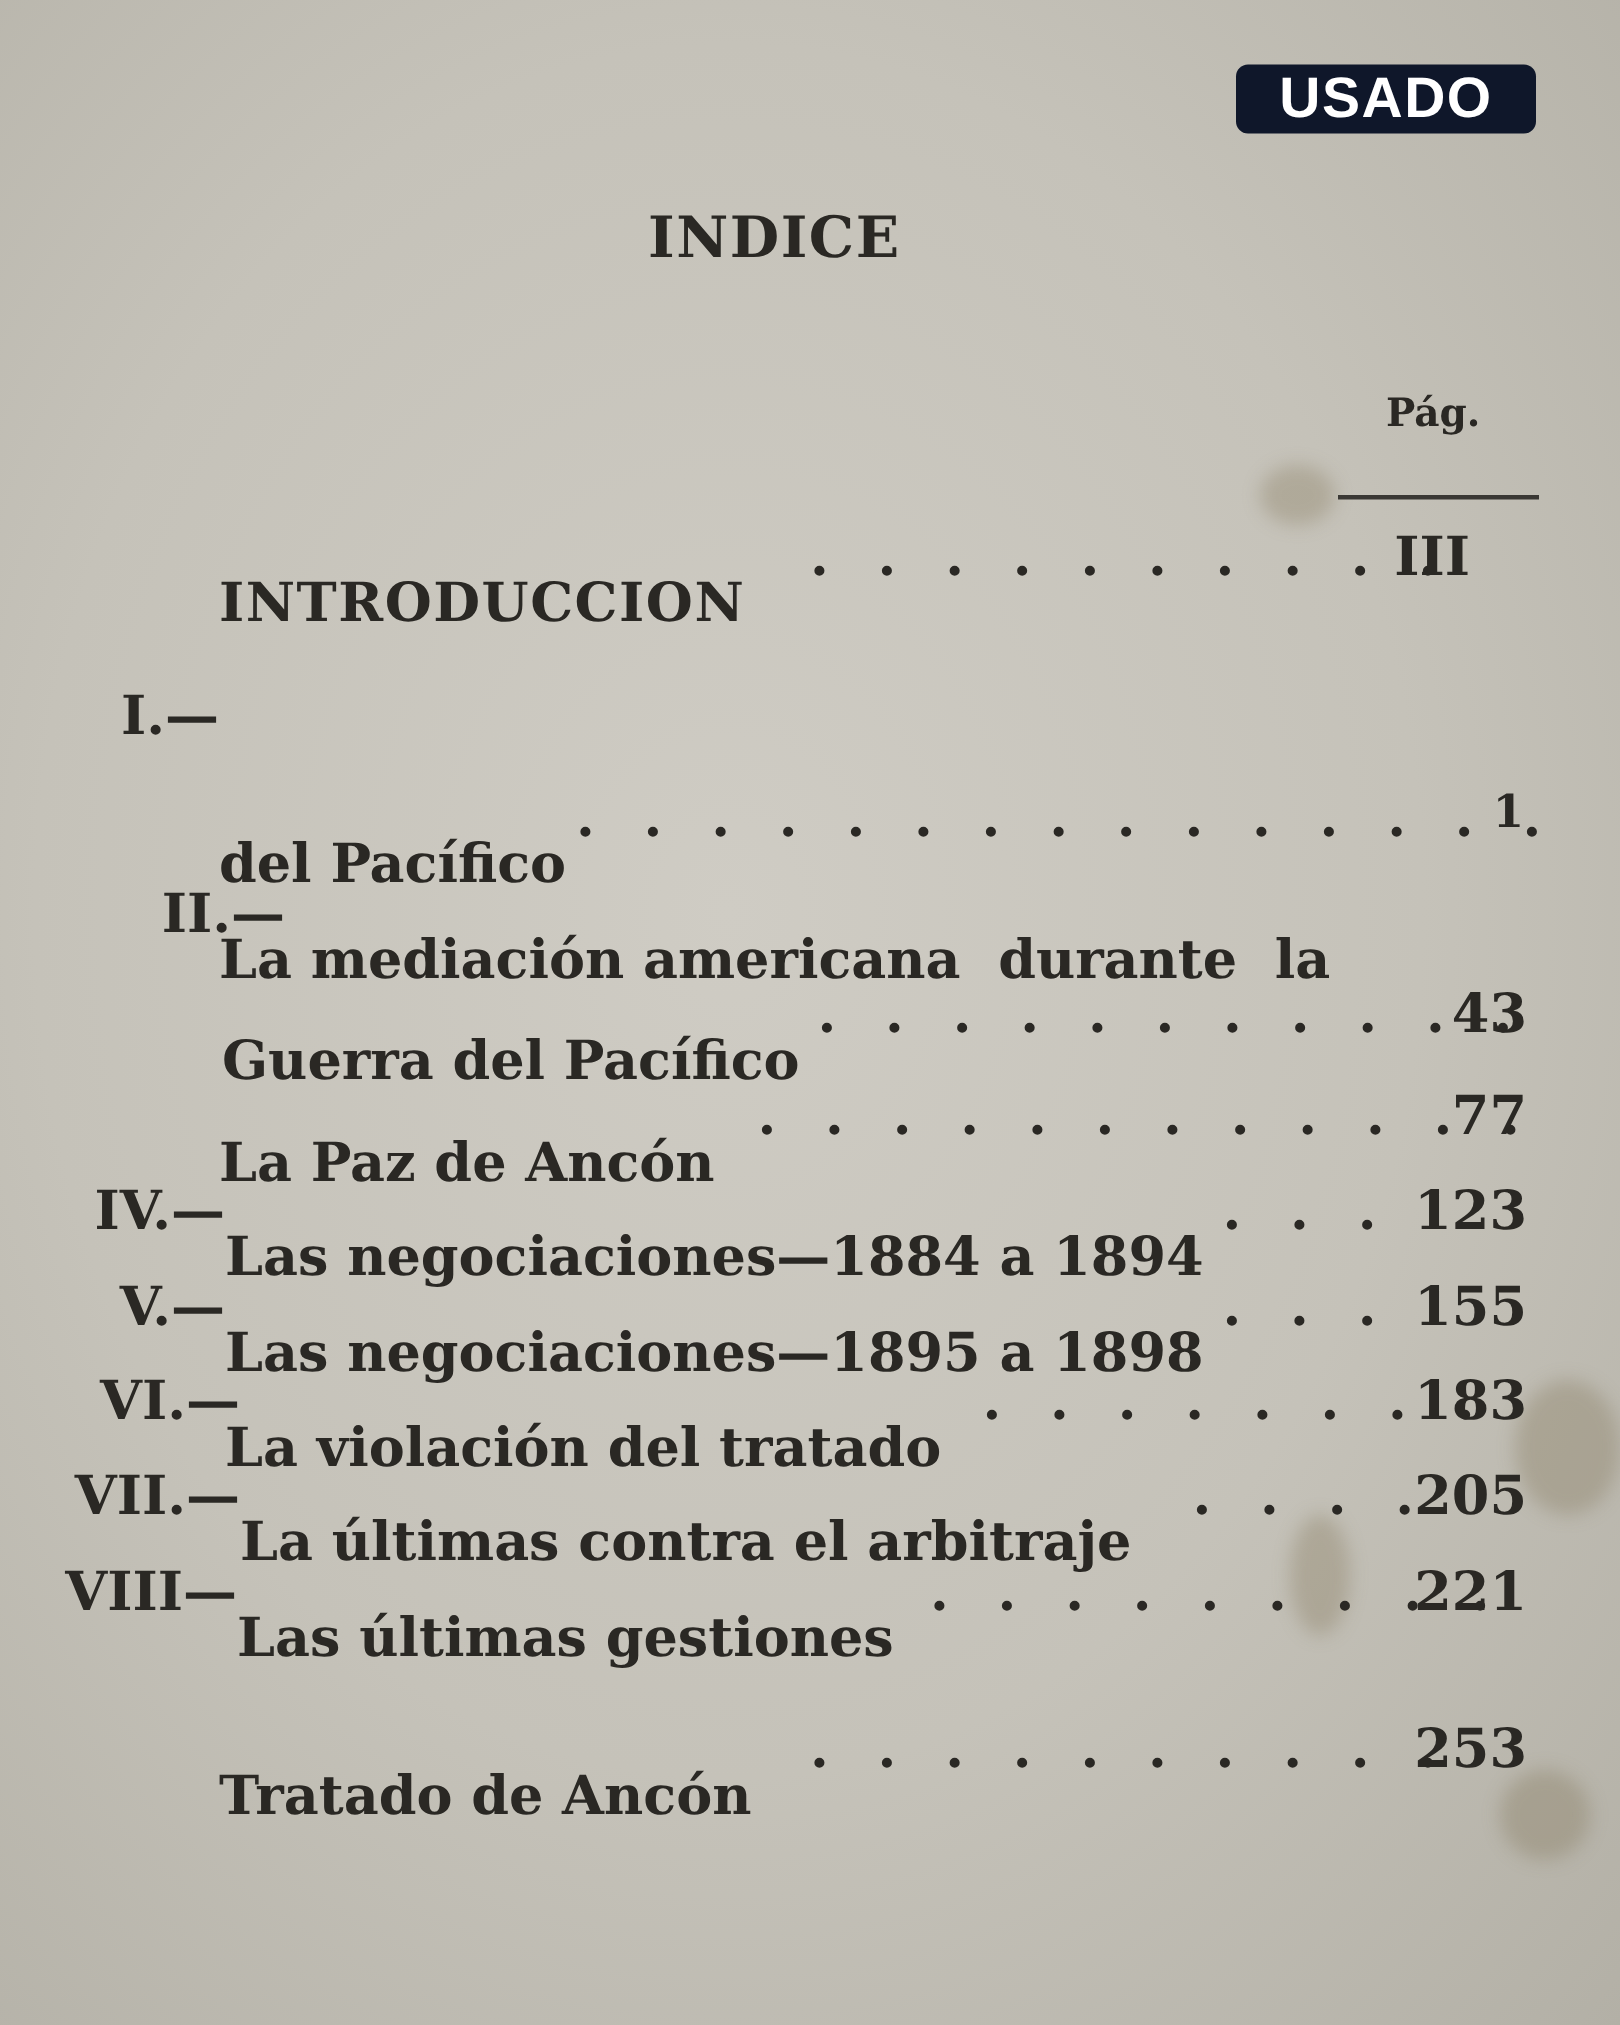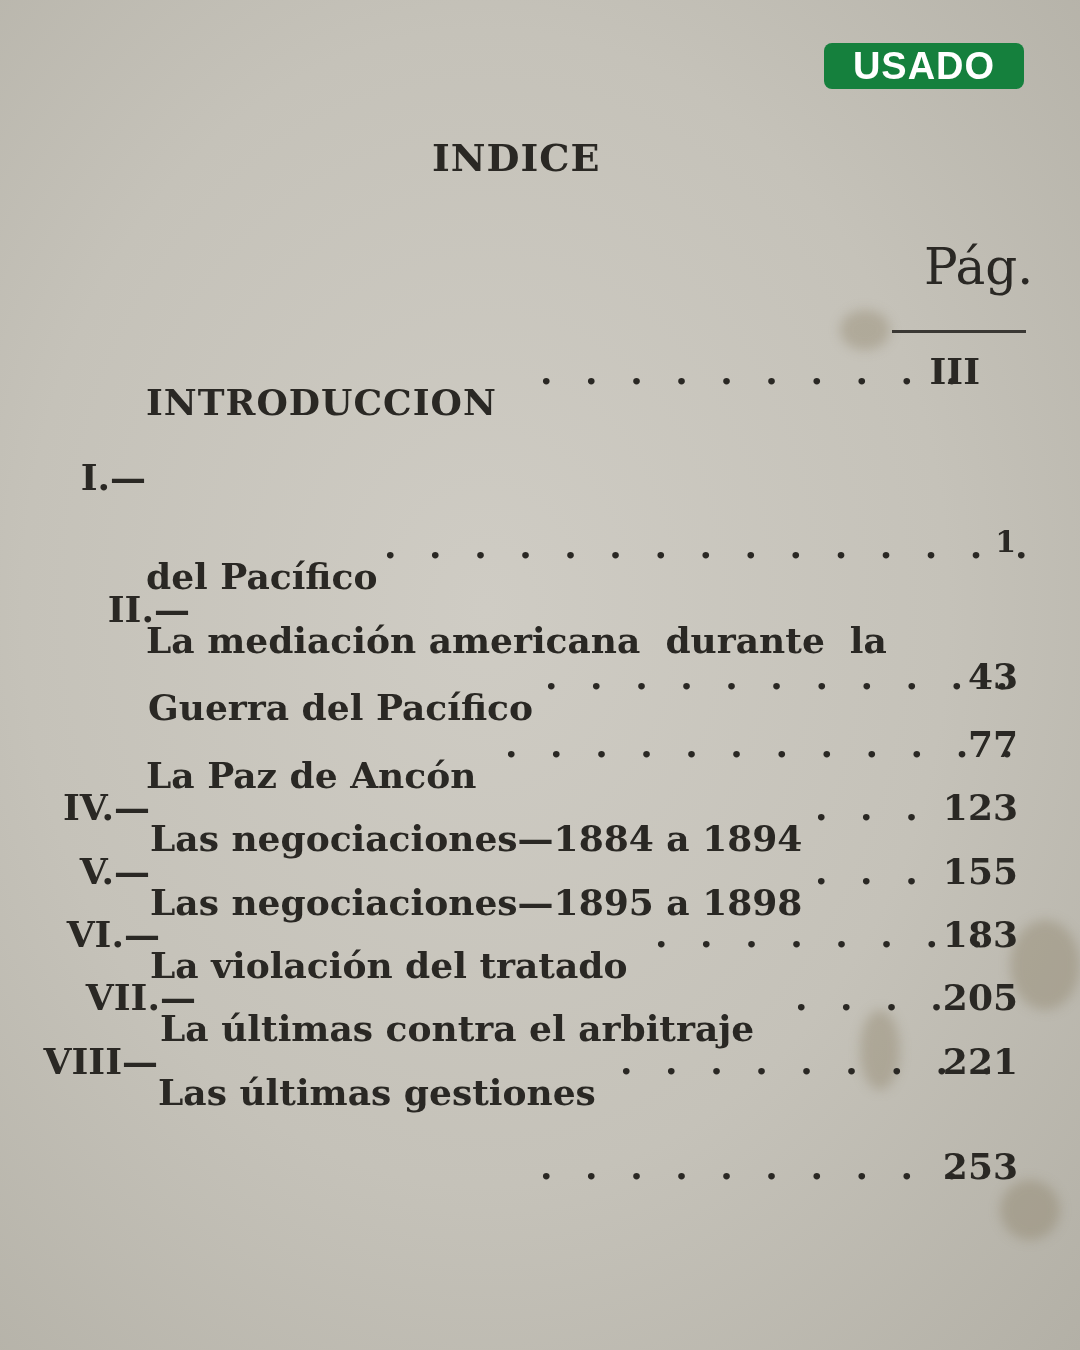--- a/index.html
+++ b/index.html
@@ -4,31 +4,31 @@
 <style>
   html, body { margin: 0; padding: 0; }
   body {
     width: 1080px; height: 1350px; overflow: hidden; position: relative;
     background: radial-gradient(ellipse at 45% 45%, #cfccc4 0%, #c5c2b9 55%, #b3b0a6 100%);
     font-family: "DejaVu Serif", serif;
     color: #2a2824;
   }
   .badge {
     position: absolute; left: 824px; top: 43px; width: 200px; height: 46px;
-    background: #15803d; border-radius: 8px; color: #fff;
+    background: #0f172a; border-radius: 8px; color: #fff;
     font-family: "Liberation Sans", sans-serif; font-weight: bold;
     font-size: 38px; line-height: 46px; text-align: center; letter-spacing: 1px;
   }
   .title {
     position: absolute; left: 432px; top: 135px;
     font-size: 38px; font-weight: bold; letter-spacing: 1px;
   }
   .pag {
-    position: absolute; left: 924px; top: 238px;
-    font-size: 50px; font-weight: normal;
+    position: absolute; left: 924px; top: 261px;
+    font-size: 26px; font-weight: bold;
   }
   .rule {
     position: absolute; left: 892px; top: 330px; width: 134px; height: 3px;
     background: #3a3834;
   }
   .line {
     position: absolute; left: 0; width: 1080px; height: 50px;
     font-size: 36px; font-weight: bold; white-space: nowrap;
   }
   .line .num { position: absolute; text-align: right; }
@@ -97,29 +97,30 @@
 </div>
 
 <div class="line" style="top:913px;">
   <span class="num" style="left:10px;width:150px;">VI.—</span>
   <span class="txt" style="left:150px;">La violación del tratado</span>
   <span class="dots" style="left:655px;">. . . . . . . .</span>
   <span class="pg">183</span>
 </div>
 
 <div class="line" style="top:976px;">
-  <span class="num" style="left:0;width:160px;padding-left:36px;">VII.—</span>
+  <span class="num" style="left:0;width:160px;">VII.—</span>
   <span class="txt" style="left:160px;">La últimas contra el arbitraje</span>
   <span class="dots" style="left:795px;">. . . .</span>
   <span class="pg">205</span>
 </div>
 
 <div class="line" style="top:1040px;">
   <span class="num" style="left:0;width:158px;">VIII—</span>
   <span class="txt" style="left:158px;">Las últimas gestiones</span>
   <span class="dots" style="left:620px;">. . . . . . . . .</span>
   <span class="pg">221</span>
 </div>
 
 <div class="line" style="top:1145px;">
+  <span class="txt" style="left:146px;">Tratado de Ancón</span>
   <span class="dots" style="left:540px;">. . . . . . . . . .</span>
   <span class="pg">253</span>
 </div>
 
 </body></html>

